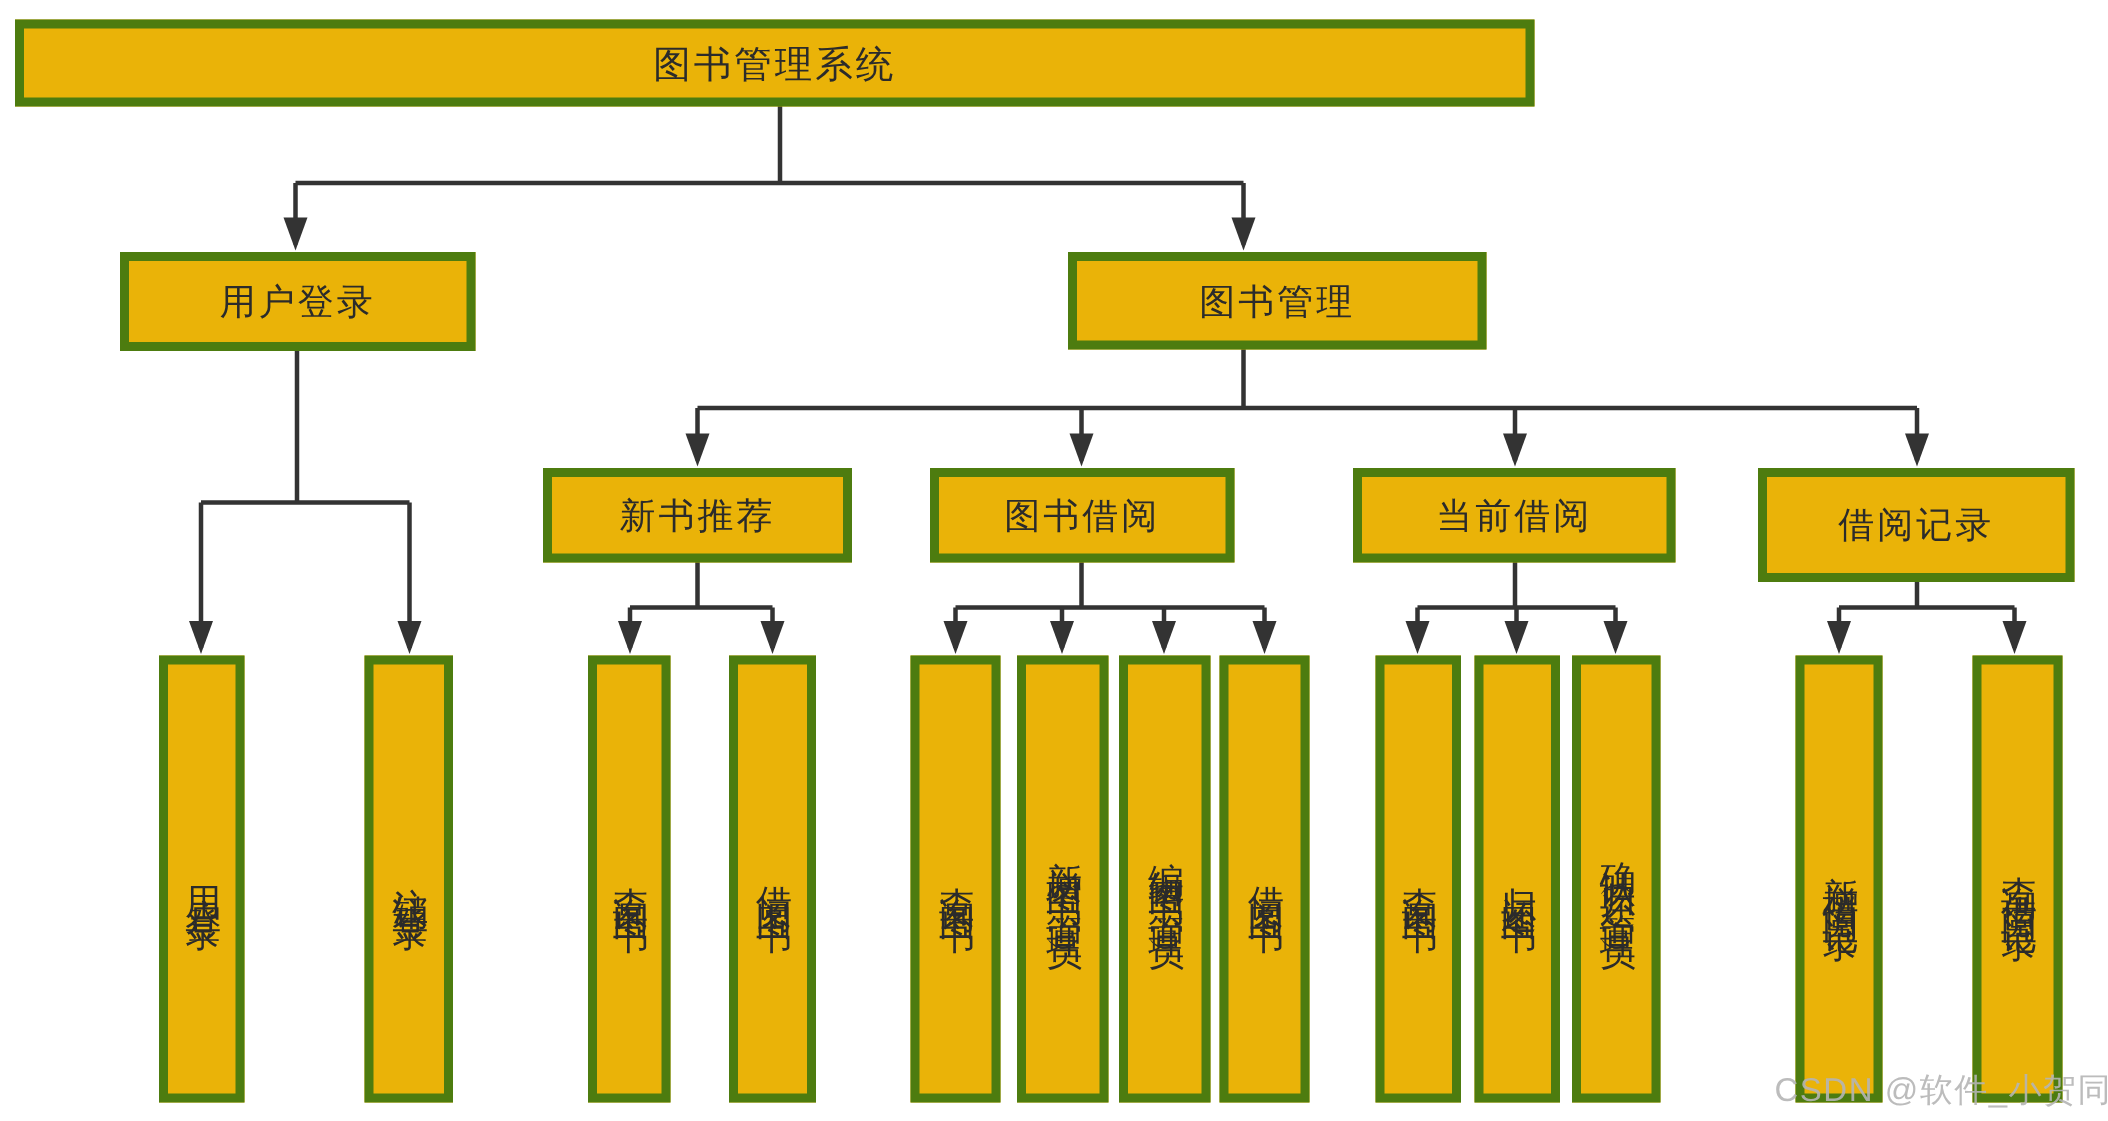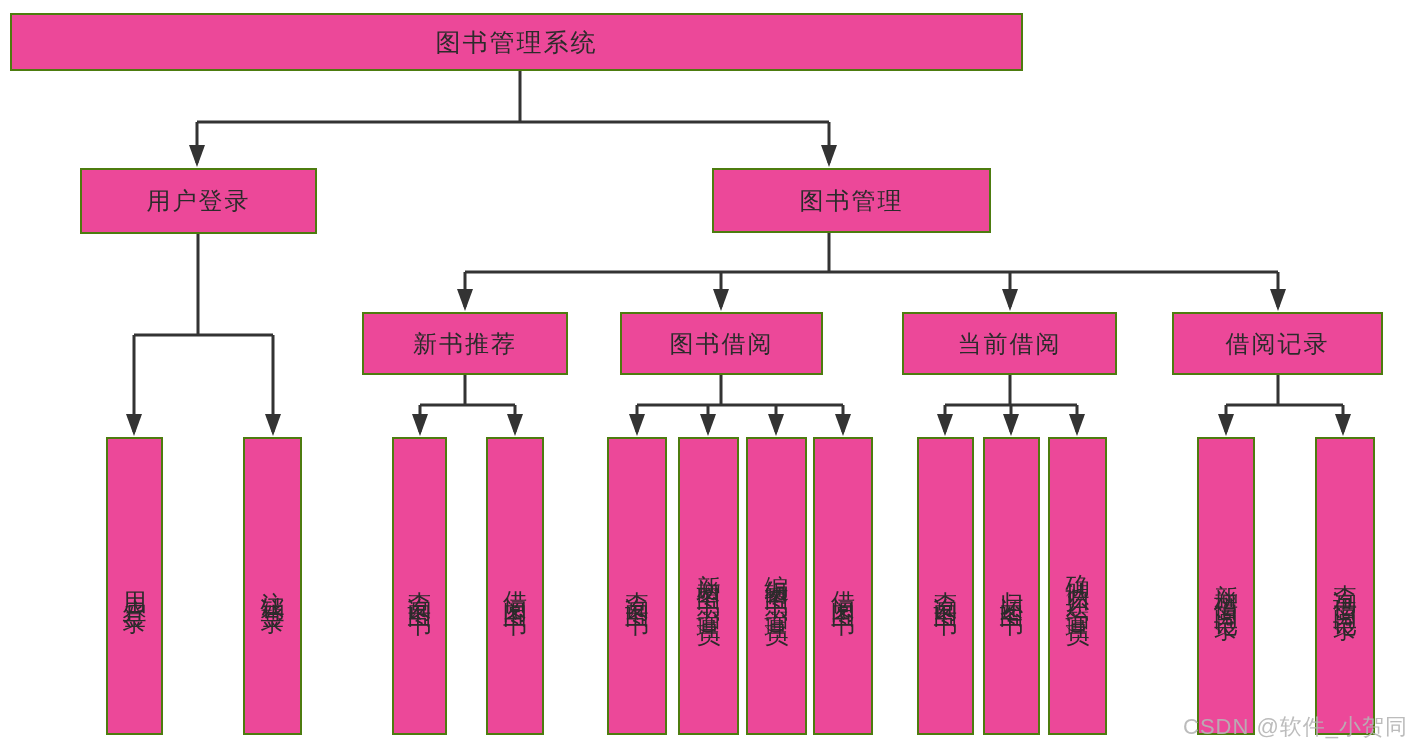--- a/index.html
+++ b/index.html
@@ -18,22 +18,22 @@
   }
   .connectors {
     position: absolute;
     left: 0;
     top: 0;
     pointer-events: none;
   }
   .node {
     position: absolute;
     box-sizing: border-box;
-    background: #ec4899;
-    border: 2px solid #4d7c0f;
+    background: #eab308;
+    border: 6px solid #4d7c0f;
     display: flex;
     align-items: center;
     justify-content: center;
     text-align: center;
   }
   .node.h {
     font-size: 24px;
     letter-spacing: 2px;
     white-space: nowrap;
   }
@@ -52,21 +52,21 @@
     letter-spacing: 7px;
     line-height: 1;
   }
   
   .n-l2-user  { left: 80px;  top: 168px; width: 237px; height: 66px; }
   .n-l2-book  { left: 712px; top: 168px; width: 279px; height: 65px; }
   
   .n-l3-newbook { left: 362px;  top: 312px; width: 206px; height: 63px; }
   .n-l3-borrow  { left: 620px;  top: 312px; width: 203px; height: 63px; }
   .n-l3-current { left: 902px;  top: 312px; width: 215px; height: 63px; }
-  .n-l3-records { left: 1172px; top: 312px; width: 211px; height: 63px; }
+  .n-l3-records { left: 1172px; top: 312px; width: 211px; height: 76px; }
   
   .n-leaf-user-login { left: 106px;  width: 57px; }
   .n-leaf-logout     { left: 243px;  width: 59px; }
   .n-leaf-nb-query   { left: 392px;  width: 55px; }
   .n-leaf-nb-borrow  { left: 486px;  width: 58px; }
   .n-leaf-bb-query   { left: 607px;  width: 60px; }
   .n-leaf-bb-add     { left: 678px;  width: 61px; }
   .n-leaf-bb-edit    { left: 746px;  width: 61px; }
   .n-leaf-bb-borrow  { left: 813px;  width: 60px; }
   .n-leaf-cb-query   { left: 917px;  width: 57px; }

